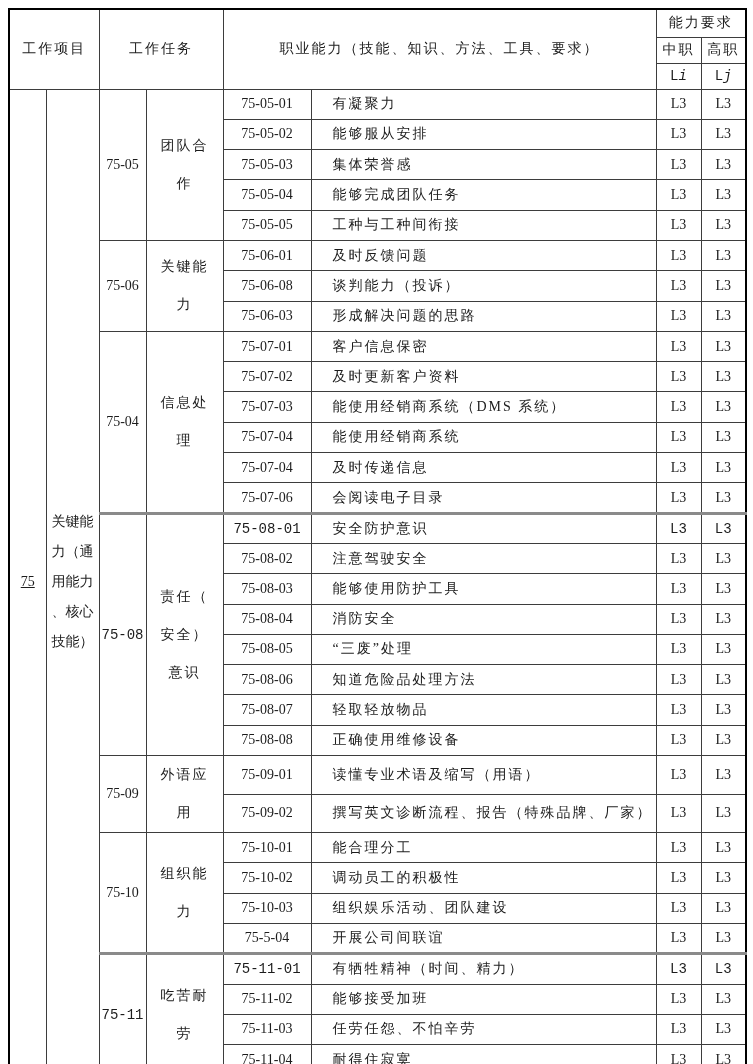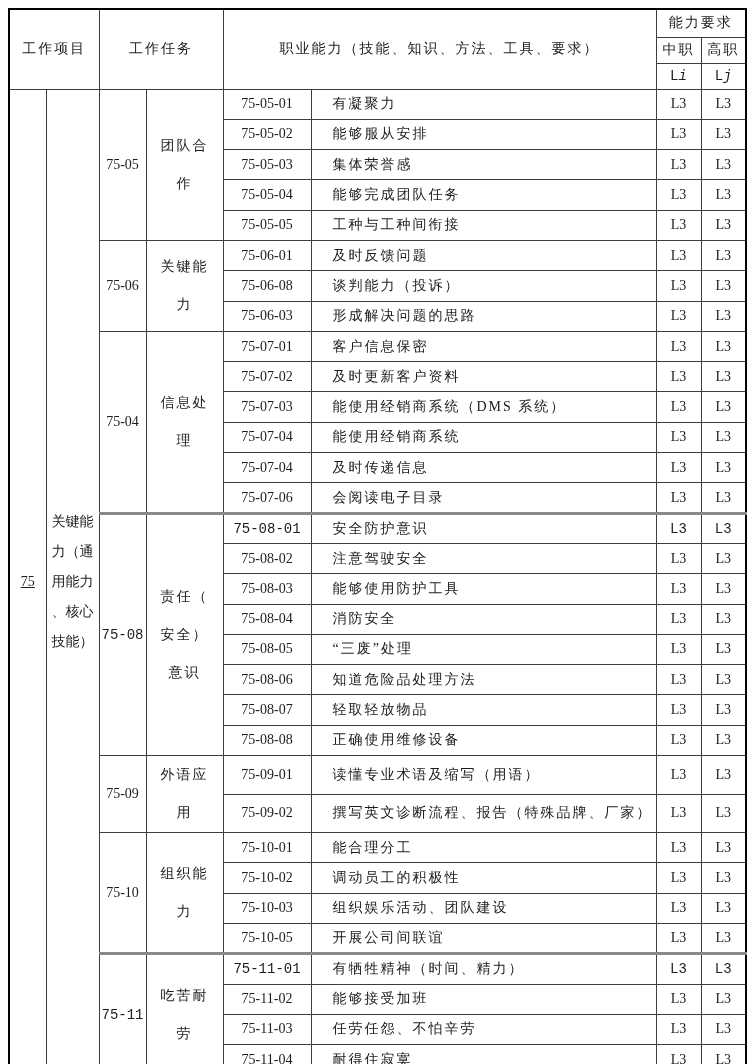--- a/index.html
+++ b/index.html
@@ -254,21 +254,21 @@
         <td class="level">L3</td>
         <td class="level">L3</td>
       </tr>
       <tr>
         <td class="icode">75-10-03</td>
         <td class="itext">组织娱乐活动、团队建设</td>
         <td class="level">L3</td>
         <td class="level">L3</td>
       </tr>
       <tr>
-        <td class="icode">75-10-05</td>
+        <td class="icode">75-5-04</td>
         <td class="itext">开展公司间联谊</td>
         <td class="level">L3</td>
         <td class="level">L3</td>
       </tr>
       <tr class="page-break">
         <td class="gcode" rowspan="4">75-11</td>
         <td class="gname" rowspan="4">吃苦耐劳</td>
         <td class="icode">75-11-01</td>
         <td class="itext">有牺牲精神（时间、精力）</td>
         <td class="level">L3</td>

